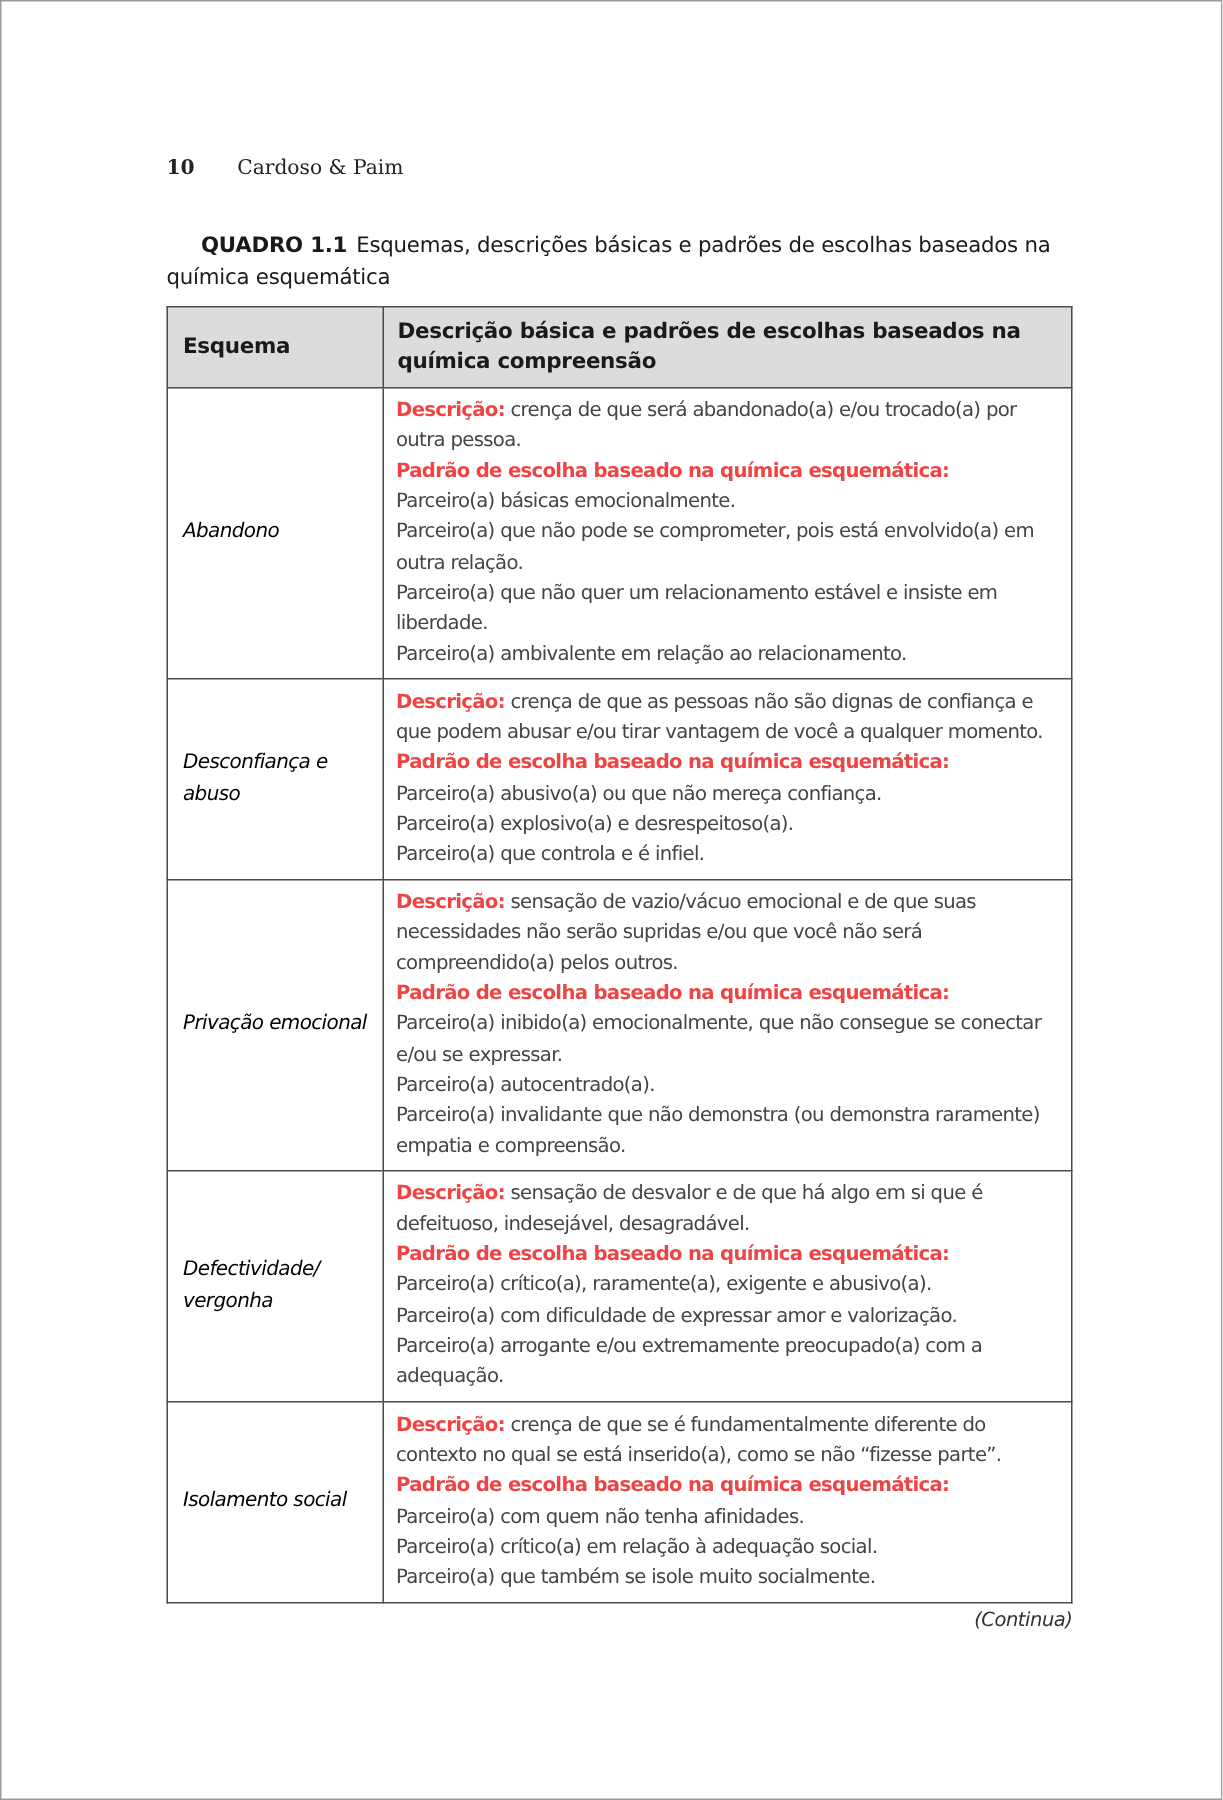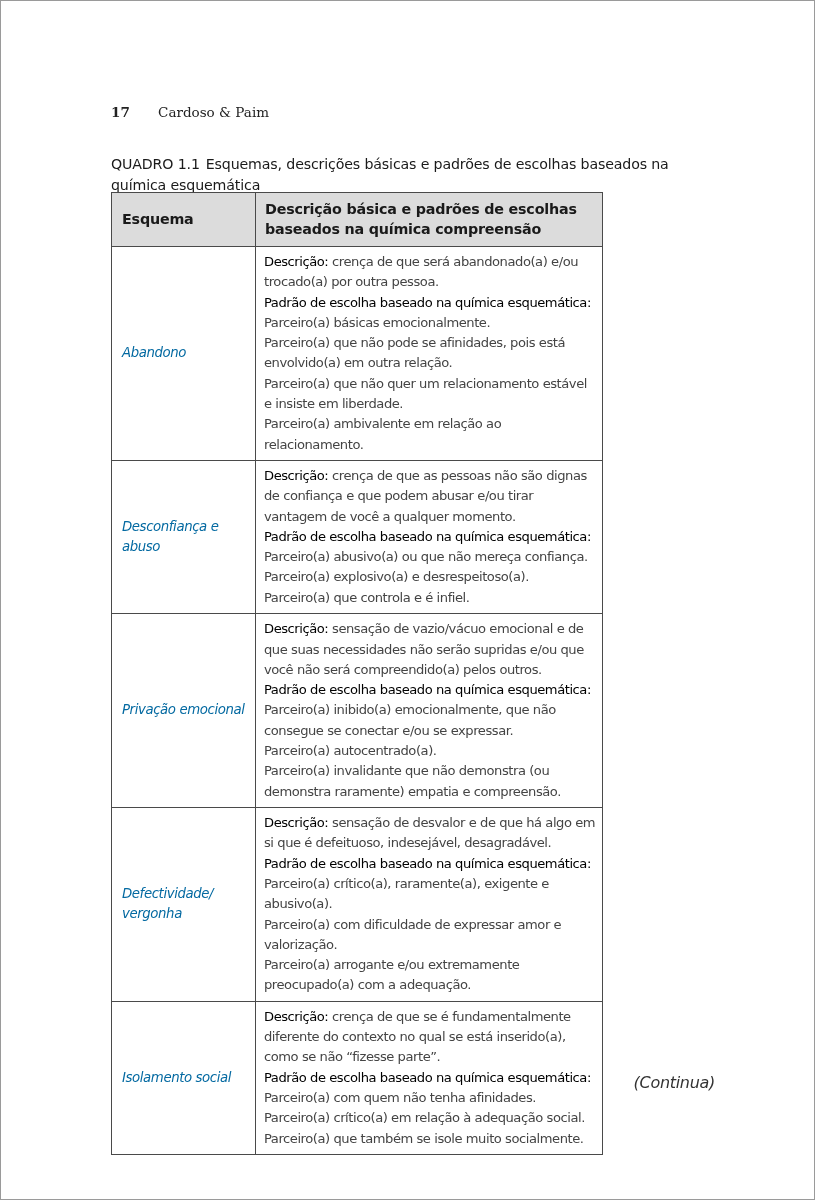--- a/index.html
+++ b/index.html
@@ -16,59 +16,59 @@
   .running-head {
     position: absolute; left: 111px; top: 104px;
     font-family: "DejaVu Serif", serif; font-size: 13.5px; color: #222;
   }
   .running-head .pnum { font-weight: bold; margin-right: 24px; }
   .caption {
     position: absolute; left: 111px; top: 154px; width: 604px;
     font-size: 14.2px; line-height: 21px; color: #1a1a1a;
     letter-spacing: -0.15px;
   }
-  .caption .label { font-weight: normal; margin-right: 6px; }
+  .caption .label { font-weight: bold; margin-right: 6px; margin-left: 23px; }
   table.quadro {
-    position: absolute; left: 111px; top: 192px; width: 492px;
+    position: absolute; left: 111px; top: 204px; width: 604px;
     border-collapse: collapse;
     font-size: 13px;
   }
   table.quadro th, table.quadro td {
     border: 1.5px solid #4a4a4a;
     vertical-align: middle;
     text-align: left;
   }
   table.quadro th {
     background: #dcdcdc; font-weight: bold; font-size: 14.3px;
     line-height: 20px; color: #1a1a1a; padding: 6px 9px 7px 9px;
     letter-spacing: -0.2px;
   }
   table.quadro th.col1 { width: 124px; padding-left: 10px; }
   table.quadro td.schema {
-    font-style: italic; color: #0369a1; font-size: 13.3px; line-height: 20.3px;
+    font-style: italic; color: #000000; font-size: 13.3px; line-height: 20.3px;
     padding: 4px 8px 4px 10px; letter-spacing: -0.4px;
   }
   table.quadro td.desc {
     padding: 5px 6px 5px 8px; line-height: 20.3px; color: #444;
     font-size: 13.1px; letter-spacing: -0.45px;
   }
-  .desc .b { font-weight: normal; color: #000000; }
+  .desc .b { font-weight: bold; color: #ef4444; }
   .desc .line { display: block; }
   .continua {
     position: absolute; right: 100px; top: 1073px;
-    font-style: italic; font-size: 16px; color: #333; letter-spacing: -0.3px; text-align: right;
+    font-style: italic; font-size: 13px; color: #333; letter-spacing: -0.3px; text-align: right;
   }
 </style>
 </head>
 <body>
 
 <div class="page-frame"></div>
 
 <div class="running-head">
-  <span class="pnum">17</span>
+  <span class="pnum">10</span>
   <span>Cardoso &amp; Paim</span>
 </div>
 
 <div class="caption">
   <span class="label">QUADRO 1.1</span><span>Esquemas, descrições básicas e padrões de escolhas baseados na química esquemática</span>
 </div>
 
 <table class="quadro">
   <thead>
     <tr>
@@ -76,21 +76,21 @@
       <th>Descrição básica e padrões de escolhas baseados na química compreensão</th>
     </tr>
   </thead>
   <tbody id="tbody">
       <tr style="height: 194px;">
         <td class="schema">Abandono</td>
         <td class="desc">
           <span class="line"><span class="b">Descrição:</span> <span>crença de que será abandonado(a) e/ou trocado(a) por outra pessoa.</span></span>
           <span class="line b">Padrão de escolha baseado na química esquemática:</span>
           <span class="line">Parceiro(a) básicas emocionalmente.</span>
-          <span class="line">Parceiro(a) que não pode se afinidades, pois está envolvido(a) em outra relação.</span>
+          <span class="line">Parceiro(a) que não pode se comprometer, pois está envolvido(a) em outra relação.</span>
           <span class="line">Parceiro(a) que não quer um relacionamento estável e insiste em liberdade.</span>
           <span class="line">Parceiro(a) ambivalente em relação ao relacionamento.</span>
         </td>
       </tr>
       <tr style="height: 134px;">
         <td class="schema">Desconfiança e abuso</td>
         <td class="desc">
           <span class="line"><span class="b">Descrição:</span> <span>crença de que as pessoas não são dignas de confiança e que podem abusar e/ou tirar vantagem de você a qualquer momento.</span></span>
           <span class="line b">Padrão de escolha baseado na química esquemática:</span>
           <span class="line">Parceiro(a) abusivo(a) ou que não mereça confiança.</span>

